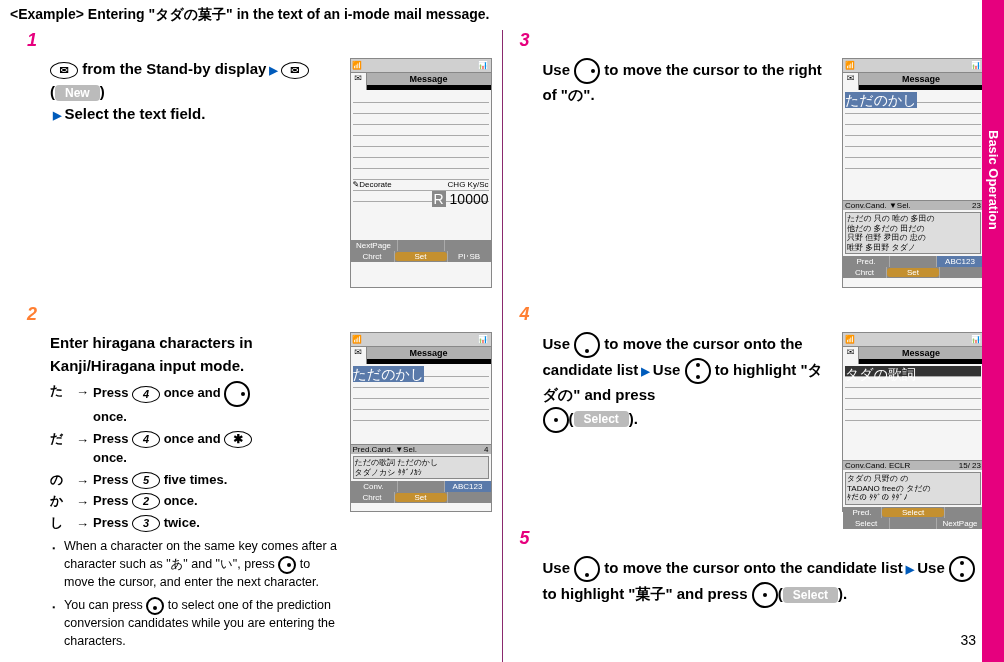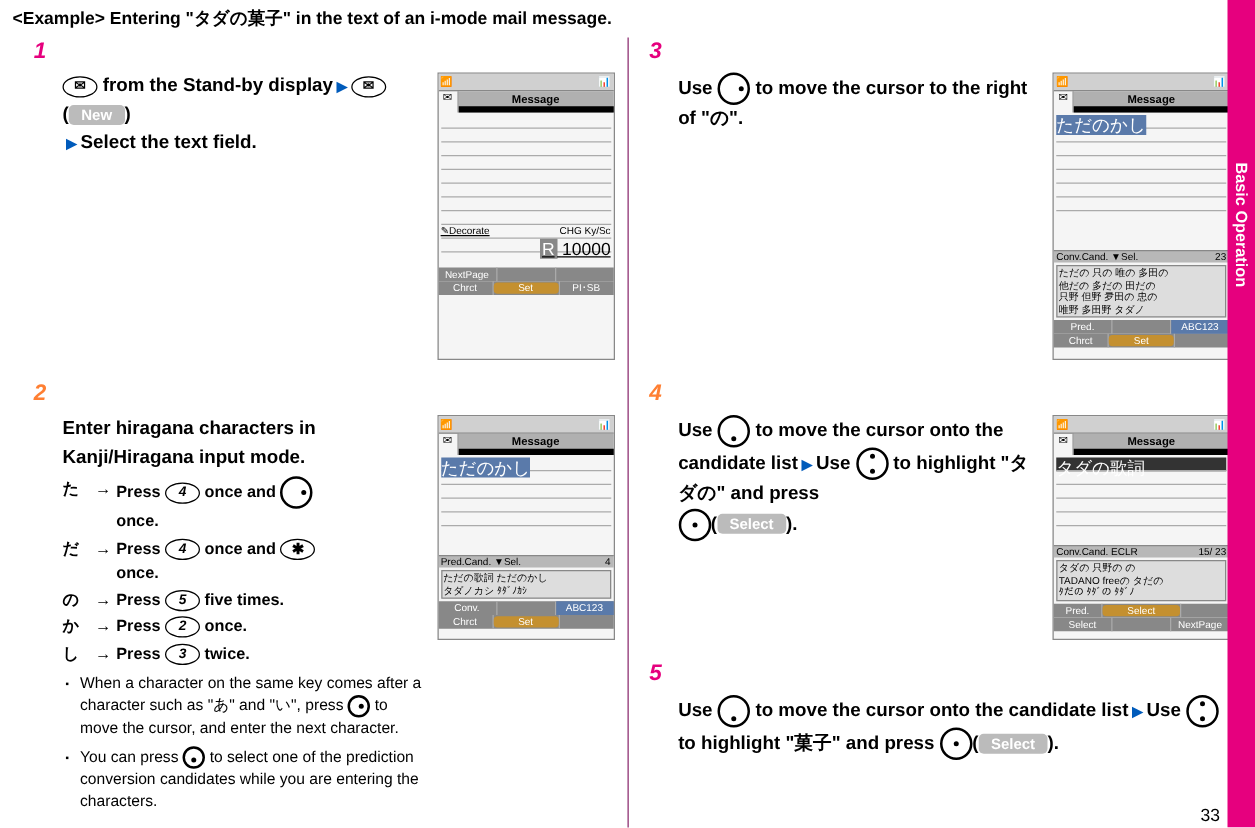--- a/index.html
+++ b/index.html
@@ -47,21 +47,21 @@
     .icon-circle.dot::after { content:''; position:absolute; width:4px; height:4px; background:#000; border-radius:50%; top:50%; left:50%; transform:translate(-50%,-50%); }
     .icon-circle.right::after { content:''; position:absolute; width:4px; height:4px; background:#000; border-radius:50%; top:50%; right:3px; transform:translateY(-50%); }
     .icon-circle.down::after { content:''; position:absolute; width:4px; height:4px; background:#000; border-radius:50%; bottom:3px; left:50%; transform:translateX(-50%); }
     .icon-circle.updown::before { content:''; position:absolute; width:4px; height:4px; background:#000; border-radius:50%; top:3px; left:50%; transform:translateX(-50%); }
     .icon-circle.updown::after { content:''; position:absolute; width:4px; height:4px; background:#000; border-radius:50%; bottom:3px; left:50%; transform:translateX(-50%); }
     
     .tri { color: #005bbb; font-size: 11px; margin: 0 3px; }
     .btn-label { background: #bbb; color: #fff; border-radius: 4px; padding: 1px 10px; font-size: 12px; font-weight: bold; }
     
     .sidebar { position: absolute; right: 0; top: 0; width: 22px; height: 100%; background: #e6007e; color: #fff; writing-mode: vertical-rl; text-align: center; font-weight: bold; font-size: 13px; display: flex; align-items: center; justify-content: flex-start; padding-top: 130px; }
-    .page-num { position: absolute; right: 28px; bottom: 2px; font-size: 14px; }
+    .page-num { position: absolute; right: 28px; bottom: 14px; font-size: 14px; }
     
     .mail-icon::before { content:'✉'; font-size: 11px; }
     .num-key { font-size: 11px; font-style: italic; }
   </style>
 </head>
 <body>
 
 <div class="header">&lt;Example&gt; Entering "タダの菓子" in the text of an i-mode mail message.</div>
 
 <div class="content">
@@ -79,21 +79,21 @@
         </div>
         <div class="screenshot tall">
           <div class="topbar">
               <span>📶</span>
               <span>📊</span>
             </div>
           <div style="display:flex;">
               <div style="width:16px;border-right:1px solid #888;text-align:center;">✉</div>
               <div class="title-msg" style="flex:1">Message</div>
             </div>
-          <div class="lines" style="height:124px;text-decoration:underline;">
+          <div class="lines" style="height:150px;">
             <div class="line"></div>
               <div class="line"></div>
               <div class="line"></div>
               <div class="line"></div>
             <div class="line"></div>
               <div class="line"></div>
               <div class="line"></div>
               <div class="line"></div>
             <div class="line" style="font-size:8px;"><span>✎</span><span>Decorate</span> <span style="float:right">CHG Ky/Sc</span></div>
             <div class="line" style="text-align:right"><span style="background:#888;color:#fff;padding:0 2px">R</span> <span>10000</span></div>
@@ -266,21 +266,21 @@
         </div>
         <div class="screenshot med">
           <div class="topbar">
               <span>📶</span>
               <span>📊</span>
             </div>
           <div style="display:flex;">
               <div style="width:16px;border-right:1px solid #888;text-align:center;">✉</div>
               <div class="title-msg" style="flex:1">Message</div>
             </div>
-          <div class="lines" style="height:72px;">
+          <div class="lines" style="height:96px;">
             <div class="line" style="background:#333;color:#fff">タダの歌詞</div>
             <div class="line"></div>
               <div class="line"></div>
               <div class="line"></div>
               <div class="line"></div>
           </div>
           <div style="background:#b8b8b8;border-top:1px solid #888;font-size:8px;padding:0 2px;display:flex;justify-content:space-between">
               <span><span>Conv.Cand.</span> <span>ECLR</span></span>
               <span>15/ 23</span>
             </div>

